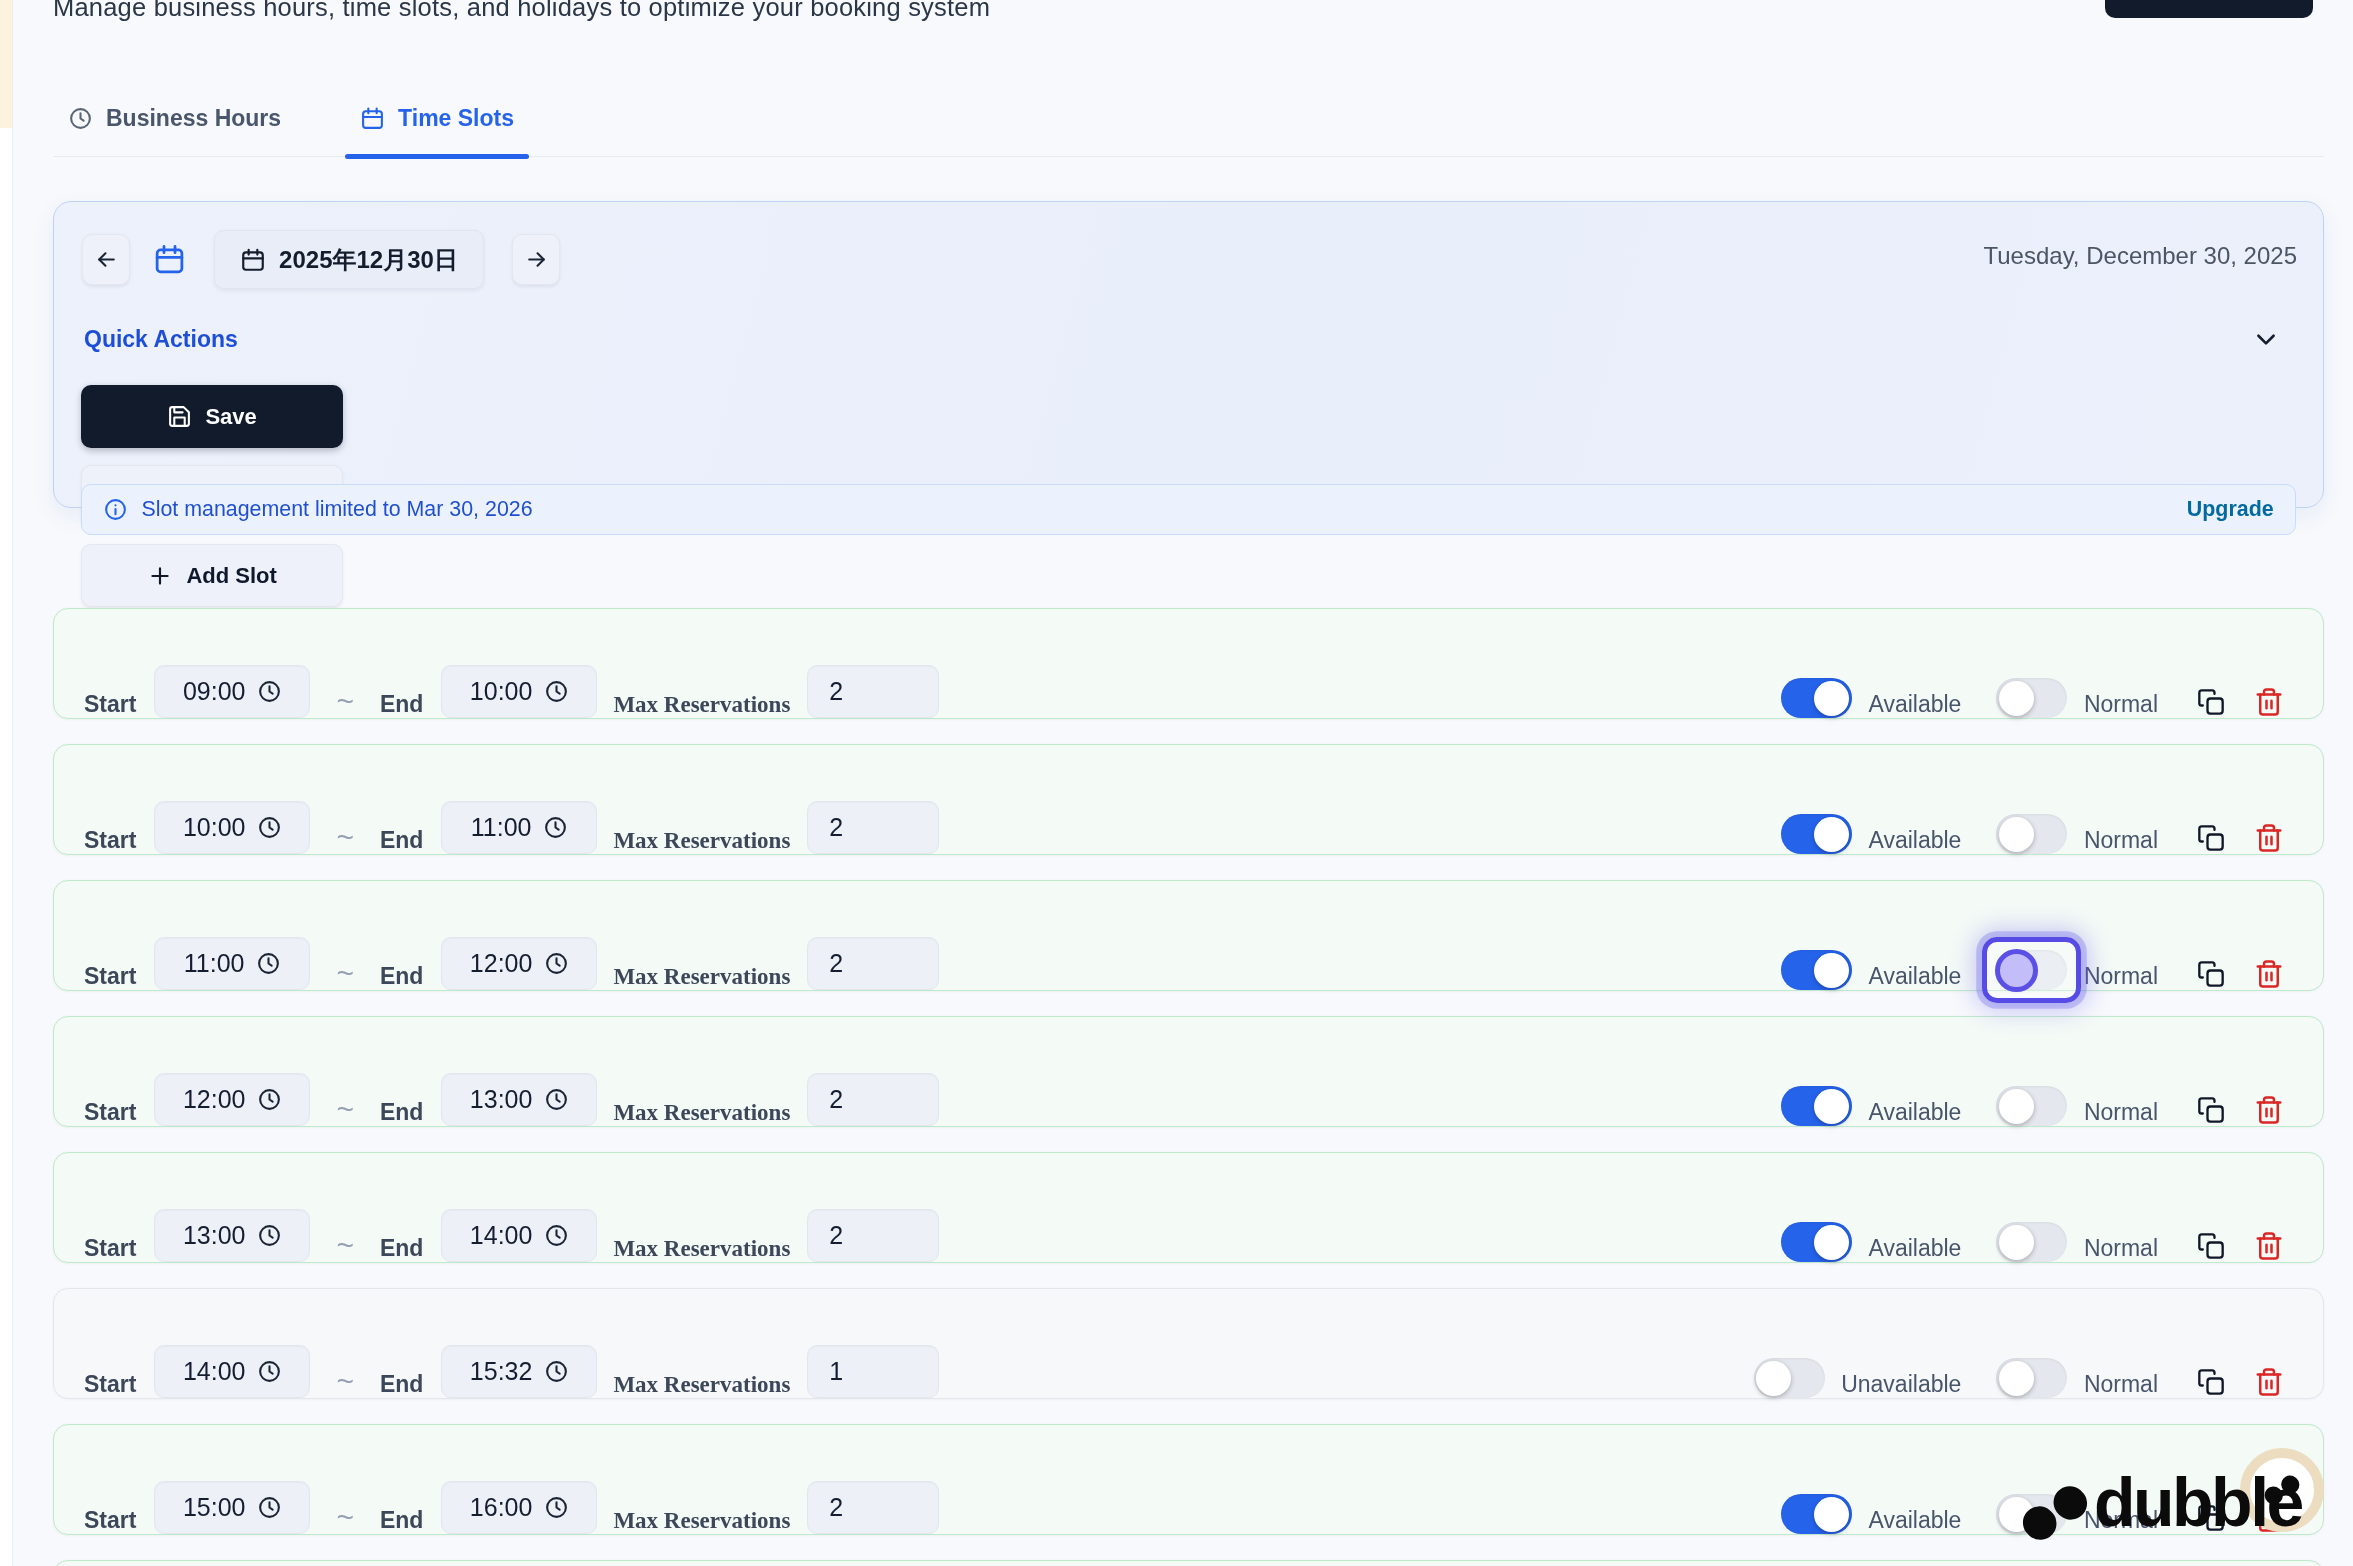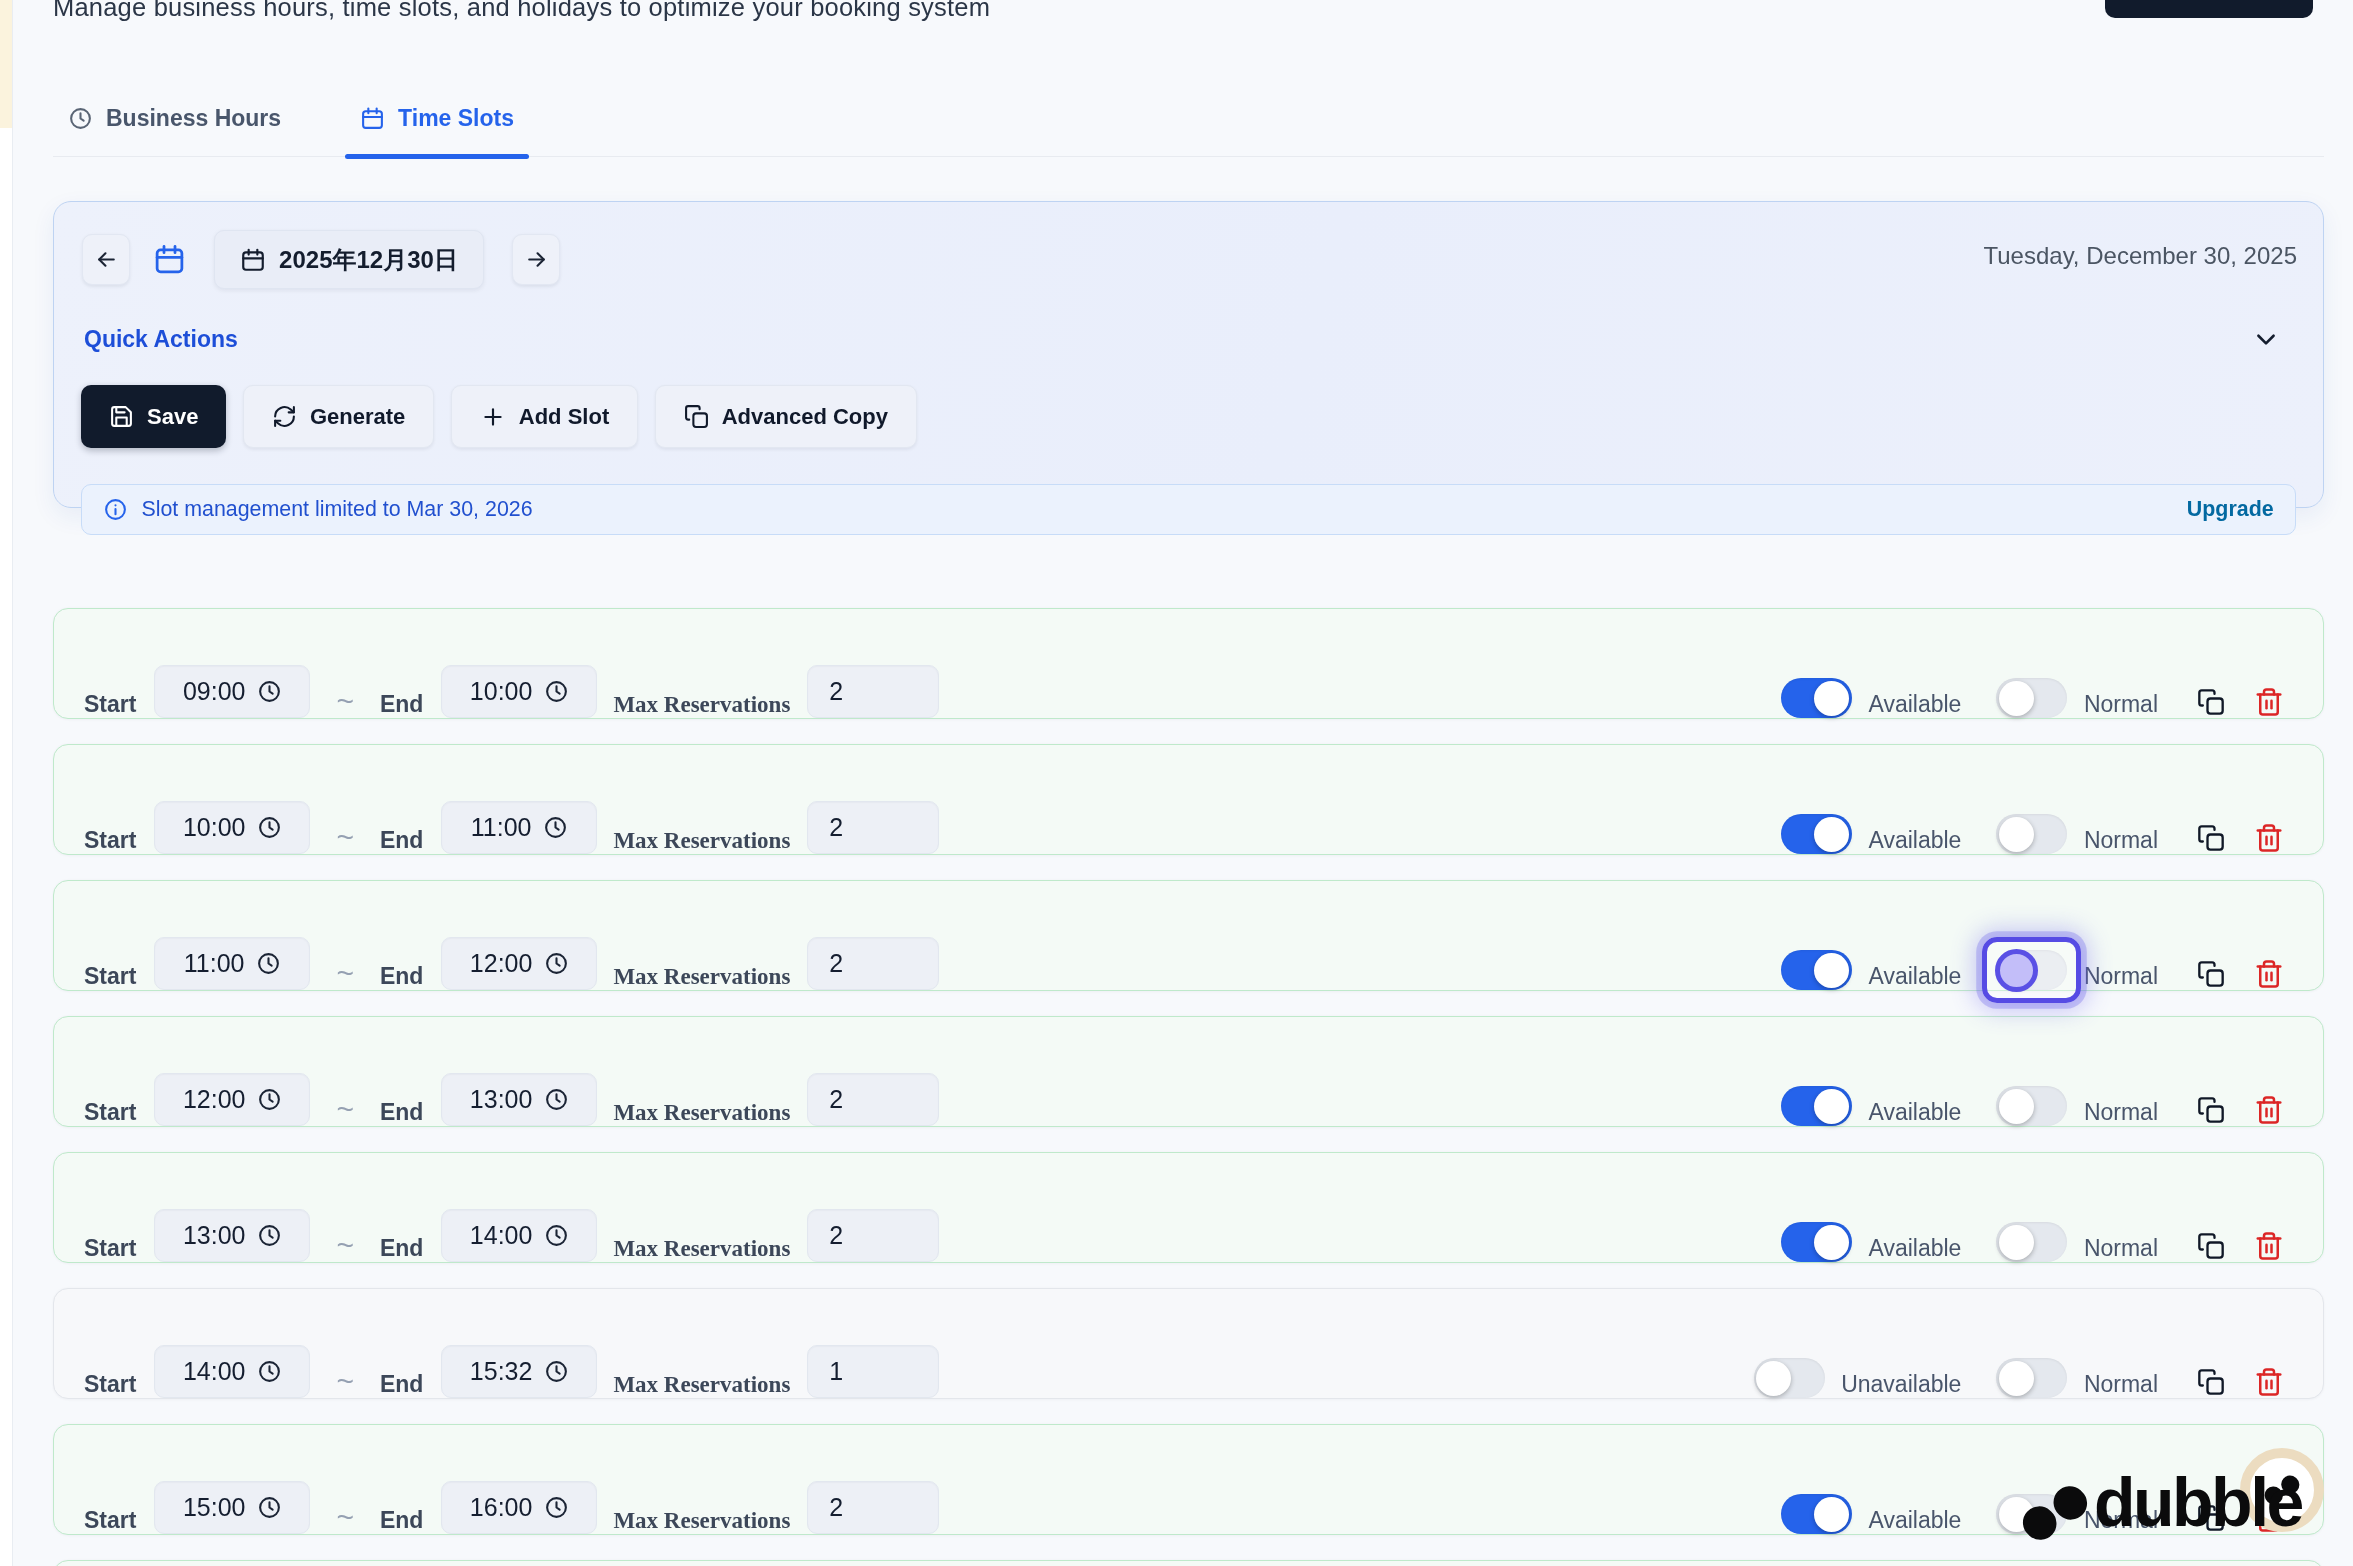--- a/index.html
+++ b/index.html
@@ -51,21 +51,21 @@
     border-radius: 10px; display: flex; align-items: center; justify-content: center;
     gap: 13px; font-size: 24px; font-weight: 600; color: #141d2e;
     box-shadow: 0 1.6px 4.1px rgba(16,24,40,.06); cursor: pointer; }
   .fwd { margin-left: 28px; }
   .full-date { position: absolute; right: 26px; top: 40px; font-size: 24px; color: #4b5563; }
 
   .qa-title { position: absolute; left: 30px; top: 124px; font-size: 23px;
     font-weight: 600; color: #1d4ed8; }
   .qa-chevron { position: absolute; right: 44px; top: 124px; color: #141d2e; cursor: pointer; }
 
-  .actions { position: absolute; left: 27px; top: 183px; display: flex; gap: 16.5px; }
+  .actions { position: absolute; left: 27px; top: 183px; display: flex; gap: 16.5px; flex-direction: column; }
   .btn { height: 63px; border-radius: 10px; display: flex; align-items: center;
     justify-content: center; gap: 13px; font-size: 22px; font-weight: 600;
     padding: 0 28px; cursor: pointer; border: none; font-family: inherit; }
   .btn.dark { background: #111b2c; color: #ffffff; box-shadow: 0 2.5px 6.6px rgba(15,23,42,.25); }
   .btn.light { background: #eef1f9; color: #10192b; border: 0.8px solid #e2e7f1;
     box-shadow: 0 1.6px 3.3px rgba(16,24,40,.06); }
 
   .banner { position: absolute; left: 27px; right: 27px; top: 282px; height: 51px;
     background: #ebf2fd; border: 1.6px solid #c7dcf8; border-radius: 10px;
     display: flex; align-items: center; padding: 0 21.4px; gap: 13px; }

